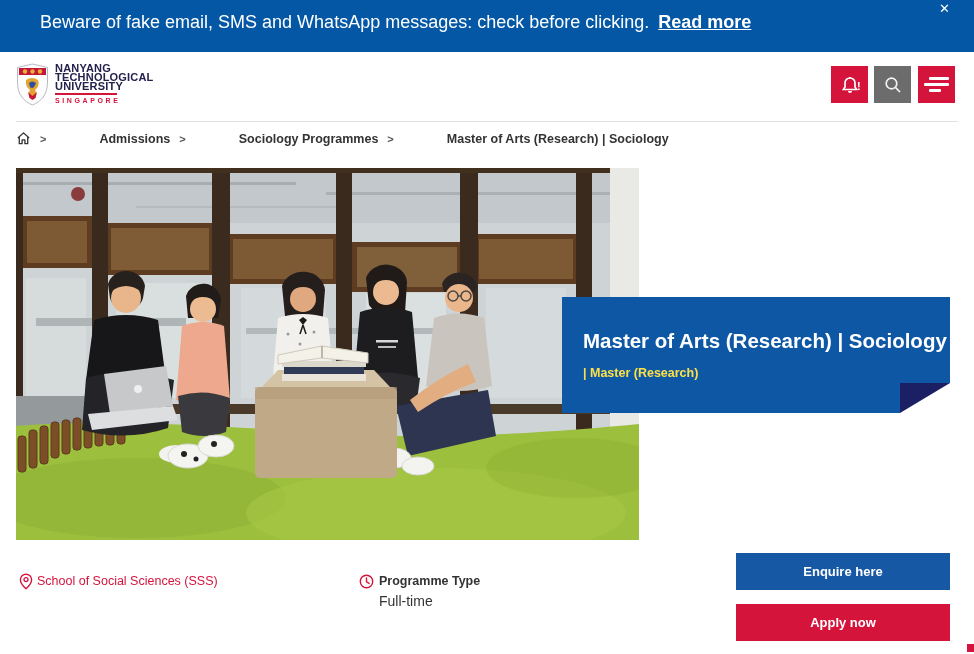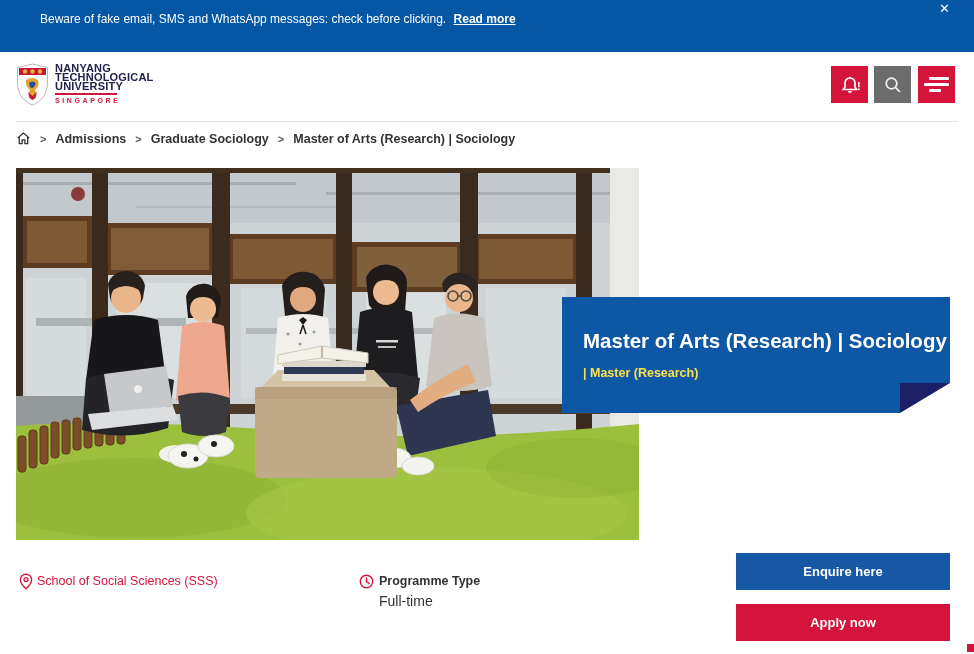--- a/index.html
+++ b/index.html
@@ -1,21 +1,21 @@
 <!DOCTYPE html>
 <html><head>
 <meta charset="utf-8">
 <style>
   * { margin:0; padding:0; box-sizing:border-box; }
   body { background:#fff; font-family:"Liberation Sans", sans-serif; }
   .page { position:relative; width:974px; height:654px; background:#fff; overflow:hidden; }
 
   
   .alert { position:absolute; left:0; top:0; width:974px; height:52px; background:#0357a5; color:#fff; }
-  .alert-text { position:absolute; left:40px; top:12px; font-size:12px; }
+  .alert-text { position:absolute; left:40px; top:12px; font-size:18px; }
   .alert-link { text-decoration:underline; font-weight:600; color:#fff; cursor:pointer; margin-left:4px; }
   .alert-close { position:absolute; right:24px; top:0px; font-size:13px; color:#fff; cursor:pointer; line-height:18px; }
 
   
   .logo { position:absolute; left:16px; top:63px; display:flex; align-items:flex-start; }
   .crest { width:33px; height:43px; }
   .logo-text { margin-left:6px; padding-top:1px; }
   .logo-line { font-size:11px; font-weight:bold; color:#23214d; letter-spacing:0.2px; line-height:9px; }
   .logo-rule { width:62px; height:2px; background:#d5143c; margin:2px 0 2px 0; }
   .logo-country { font-size:7px; font-weight:bold; color:#d5143c; letter-spacing:2.6px; }
@@ -29,21 +29,21 @@
   .menu-bars div { height:2.5px; background:#fff; margin:3.5px 0; border-radius:1px; }
   .menu-bars .b1 { width:20px; margin-left:5px; }
   .menu-bars .b2 { width:25px; margin-left:0; }
   .menu-bars .b3 { width:12px; margin-left:5px; }
 
   .header-divider { position:absolute; left:16px; top:121px; width:942px; height:1px; background:#e3e3e3; }
 
   
   .breadcrumb { position:absolute; left:16px; top:131px; display:flex; align-items:center; gap:9px;
                 font-size:12.5px; font-weight:600; color:#333; }
-  .crumb { cursor:pointer; color:#333; }
+  .crumb { cursor:pointer; color:#333;margin-left:44px; }
   .crumb-sep { color:#555; font-size:11px; font-weight:bold; }
 
   
   .hero { position:absolute; left:16px; top:168px; width:623px; height:372px; overflow:hidden; }
 
   
   .ribbon { position:absolute; left:562px; top:297px; width:388px; height:116px; background:#0d57a5;
             clip-path:polygon(0 0,100% 0,100% calc(100% - 30px),calc(100% - 50px) calc(100% - 30px),calc(100% - 50px) 100%,0 100%); }
   .ribbon-title { position:absolute; left:21px; top:32px; color:#fff; font-size:20.5px; font-weight:bold; white-space:nowrap; }
   .ribbon-sub { position:absolute; left:21px; top:69px; color:#fde047; font-size:12.5px; font-weight:bold; }
@@ -122,21 +122,21 @@
 
   <div class="header-divider"></div>
 
   <div class="breadcrumb">
     <svg width="15" height="15" viewBox="0 0 16 16">
       <path d="M2,7.5 L8,2 L14,7.5 M3.5,6.5 V13.5 H6.5 V9.5 H9.5 V13.5 H12.5 V6.5" fill="none" stroke="#333" stroke-width="1.4" stroke-linejoin="round"></path>
     </svg>
     <span class="crumb-sep">&gt;</span>
     <span class="crumb">Admissions</span>
     <span class="crumb-sep">&gt;</span>
-    <span class="crumb">Graduate Sociology</span>
+    <span class="crumb">Sociology Programmes</span>
     <span class="crumb-sep">&gt;</span>
     <span class="crumb">Master of Arts (Research) | Sociology</span>
   </div>
 
   <div class="hero">
     <svg width="623" height="372" viewBox="0 0 623 372">
 
       <rect x="0" y="0" width="623" height="372" fill="#ced4d6"></rect>
       <rect x="0" y="0" width="623" height="55" fill="#c2c8cb"></rect>
       <rect x="0" y="14" width="280" height="3" fill="#a7aeb1"></rect>

